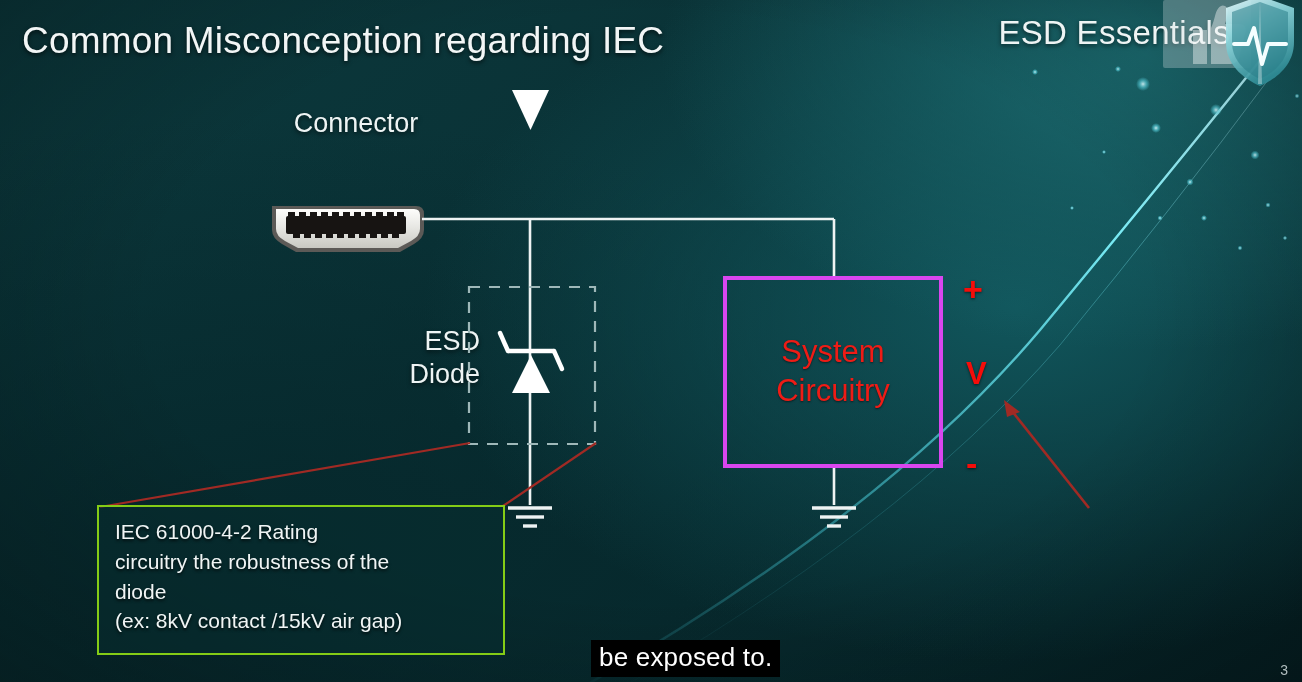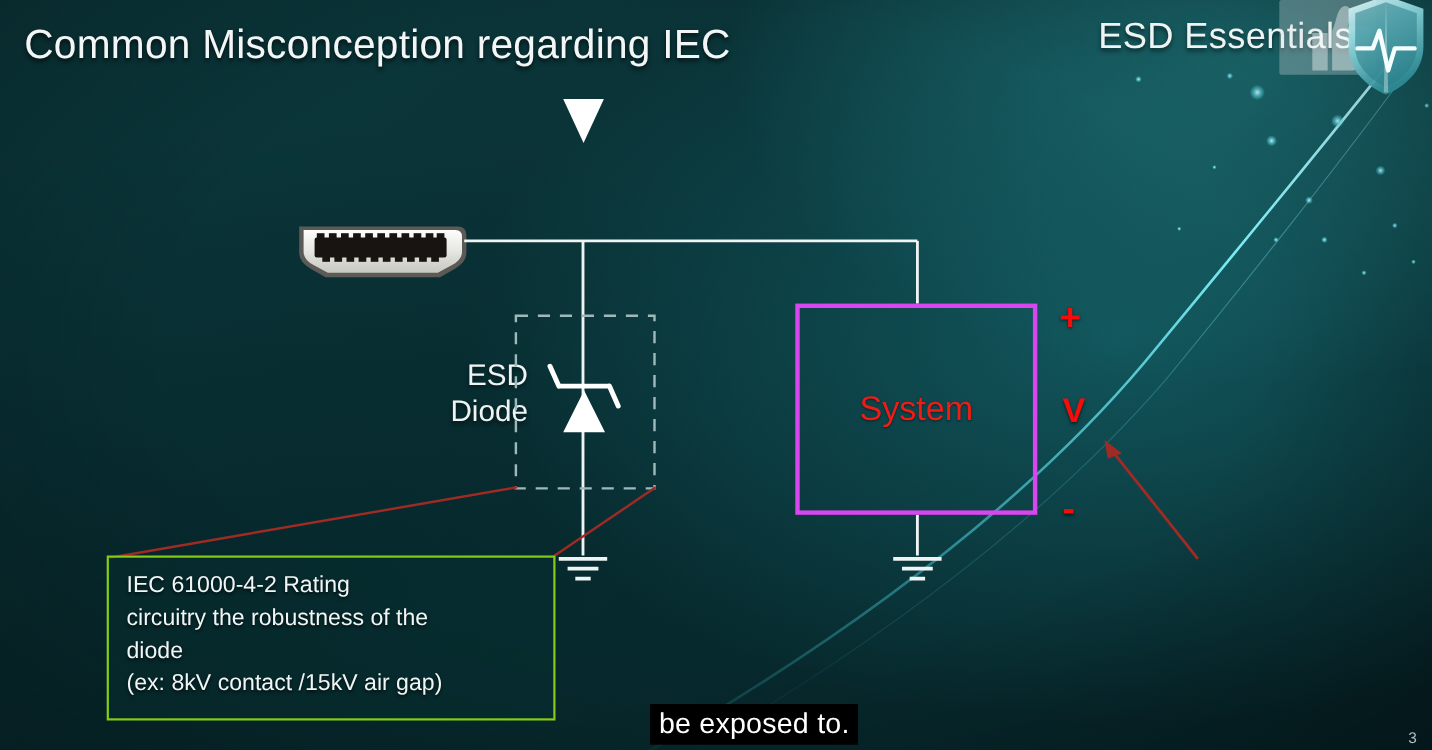--- a/index.html
+++ b/index.html
@@ -227,20 +227,21 @@
         <stop offset="100%" stop-color="#2f8c96"></stop>
       </linearGradient>
     </defs>
     <path d="M38 2 L72 14 L72 48 C72 70 56 84 38 92 C20 84 4 70 4 48 L4 14 Z" fill="url(#shieldGrad)" opacity="0.92"></path>
     <path d="M38 8 L66 18 L66 48 C66 66 53 78 38 85 C23 78 10 66 10 48 L10 18 Z" fill="#2a7e89" opacity="0.55"></path>
     <path d="M12 50 L26 50 L32 34 L40 70 L46 50 L64 50" stroke="#f4feff" stroke-width="4" fill="none" stroke-linecap="round" stroke-linejoin="round"></path>
     <path d="M38 6 L40 90 L36 90 Z" fill="#ffffff" opacity="0.35"></path>
   </svg>
 
   <div class="diag-label" id="label-interface">
+    <div>Connector</div>
   </div>
 
   <div class="diag-label" id="label-esd-diode">
     <div>ESD</div>
     <div>Diode</div>
   </div>
 
   <svg class="circuit" width="1302" height="682">
     <defs>
       <linearGradient id="connShell" x1="0" y1="0" x2="0" y2="1">
@@ -311,20 +312,21 @@
     <g stroke="#eef3f3" fill="none" stroke-linecap="butt">
       <path d="M812 508 L856 508" stroke-width="3.4"></path>
       <path d="M820 517 L848 517" stroke-width="3.4"></path>
       <path d="M827 526 L841 526" stroke-width="3.4"></path>
     </g>
   </svg>
 
   <div class="sys-box">
     <div class="sys-text">
       <div>System</div>
+      <div>Circuitry</div>
     </div>
   </div>
 
   <div class="vmark" id="vmark-plus">+</div>
   <div class="vmark" id="vmark-v">V</div>
   <div class="vmark" id="vmark-minus">-</div>
 
   <svg class="leaders" width="1302" height="682">
     <path d="M100 507 L470 443" stroke="#a02a24" stroke-width="2.2" fill="none"></path>
     <path d="M503 506 L596 443" stroke="#a02a24" stroke-width="2.2" fill="none"></path>

